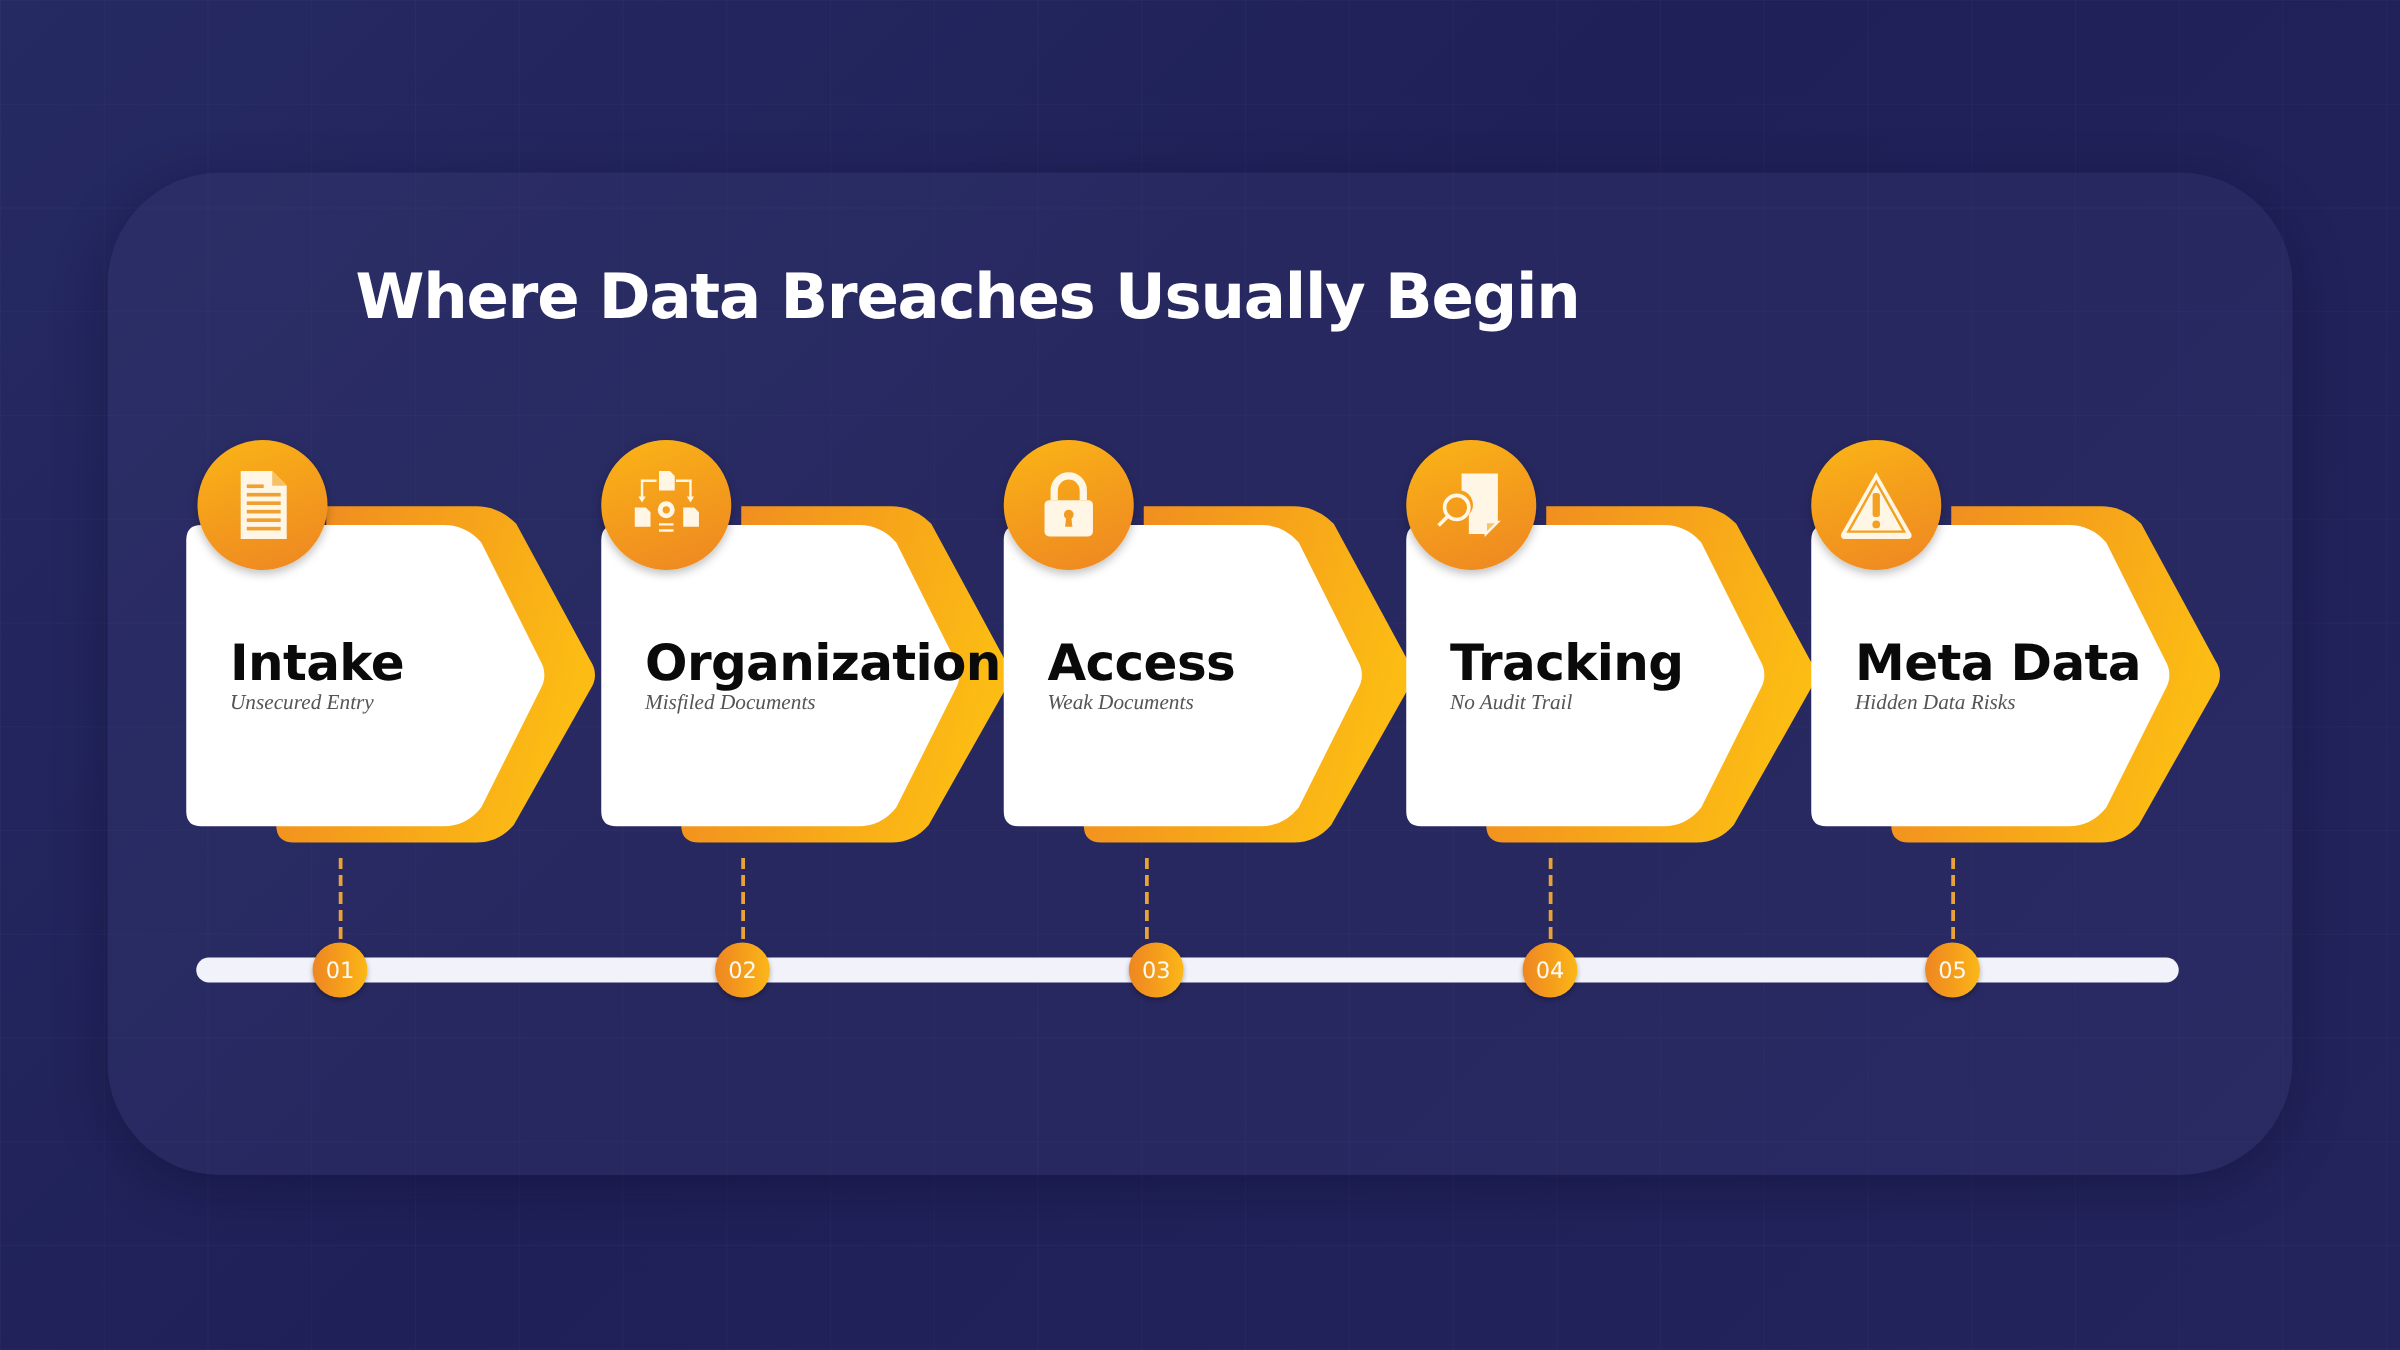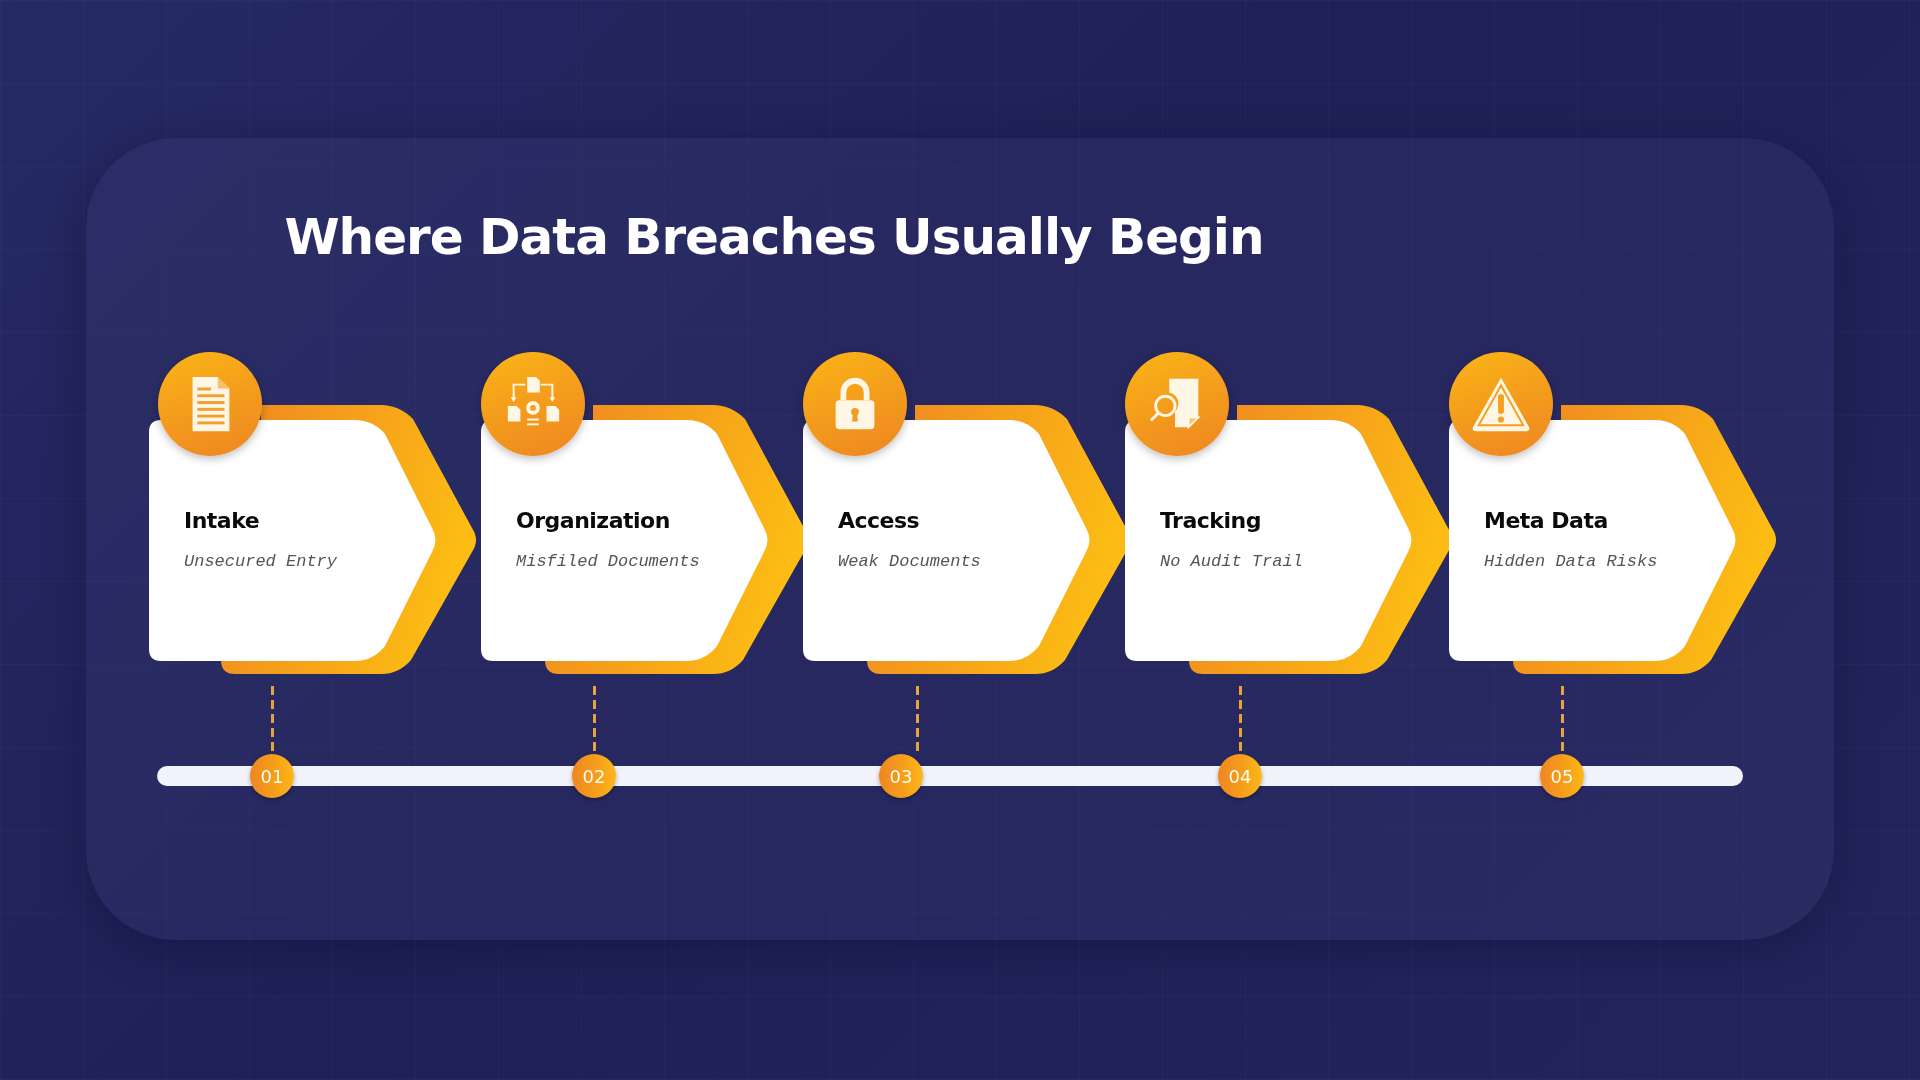--- a/index.html
+++ b/index.html
@@ -32,26 +32,26 @@
   .step svg.shape { position:absolute; left:0; top:0; overflow:visible; }
   .icon-circle {
     position:absolute; left:9px; top:2px; width:104px; height:104px; border-radius:50%;
     background: linear-gradient(160deg, #fbb516 0%, #f39a1d 55%, #ee8622 100%);
     box-shadow: 0 3px 8px rgba(0,0,0,0.25);
     display:flex; align-items:center; justify-content:center;
   }
   .icon-circle svg { width:62px; height:62px; }
   .step-title {
     position:absolute; left:35px; top:158px; color:#0a0a0a;
-    font-family:"DejaVu Sans", sans-serif; font-weight:bold; font-size:22px;
+    font-family:"DejaVu Sans", sans-serif; font-weight:bold; font-size:40px;
     letter-spacing:-0.5px; white-space:nowrap;
   }
   .step-sub {
     position:absolute; left:35px; top:202px; color:#555555;
-    font-family:Liberation Mono, monospace; font-style:italic; font-size:17px;
+    font-family:Liberation Serif, serif; font-style:italic; font-size:17px;
     white-space:nowrap;
   }
   .connector {
     position:absolute; width:3px; top:686px; height:66px;
     background: repeating-linear-gradient(to bottom, #e9a23a 0px, #e9a23a 9px, transparent 9px, transparent 14px);
   }
   .timeline-bar {
     position:absolute; left:157px; top:766px; width:1586px; height:20px;
     background:#f2f3fa; border-radius:10px;
   }
@@ -192,15 +192,15 @@
 <div class="timeline-bar"></div>
 
 <div class="connector" style="left:271px;"></div>
 <div class="connector" style="left:593px;"></div>
 <div class="connector" style="left:916px;"></div>
 <div class="connector" style="left:1239px;"></div>
 <div class="connector" style="left:1561px;"></div>
 
 <div class="dot" style="left:250px;">01</div>
 <div class="dot" style="left:572px;">02</div>
-<div class="dot" style="left:879px;">03</div>
+<div class="dot" style="left:903px;">03</div>
 <div class="dot" style="left:1218px;">04</div>
 <div class="dot" style="left:1540px;">05</div>
 
 </body></html>

